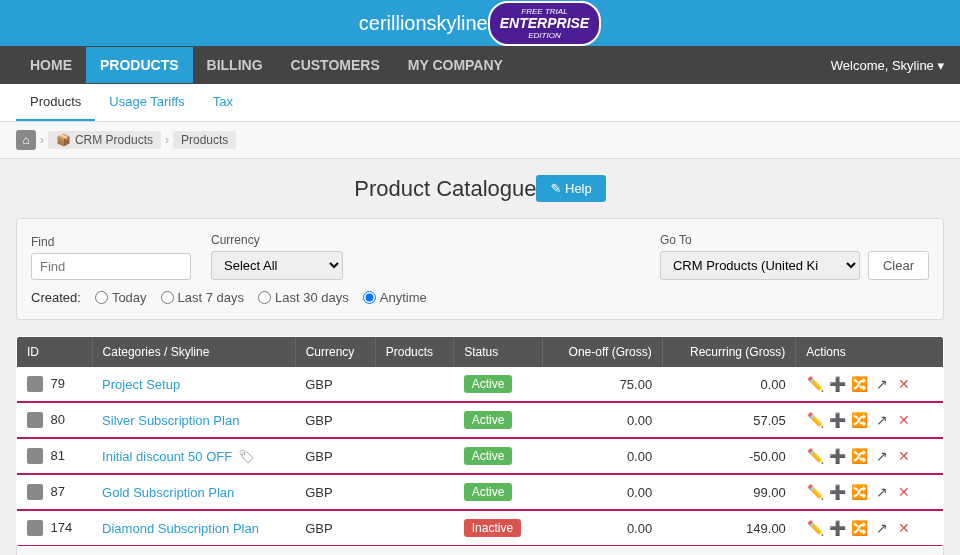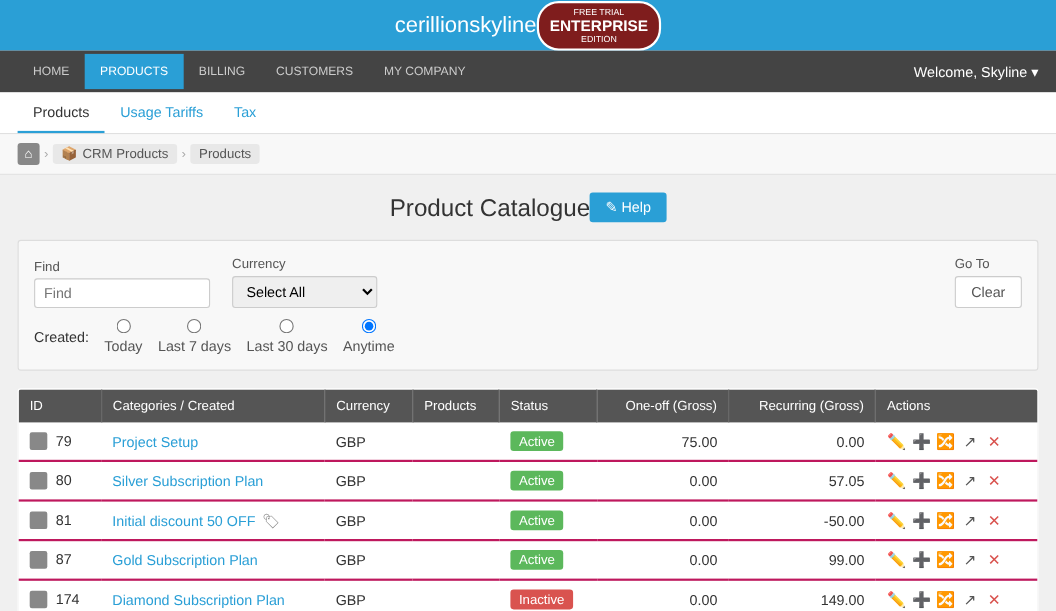--- a/index.html
+++ b/index.html
@@ -2,29 +2,29 @@
 <html><head>
   <meta charset="utf-8">
   <style>
     * { box-sizing: border-box; margin: 0; padding: 0; }
     body { font-family: Arial, sans-serif; font-size: 13px; color: #333; background: #f0f0f0; }
 
     
     .top-header { background: #2a9fd6; padding: 8px 16px; display: flex; align-items: center; justify-content: center; height: 46px; }
     .logo { color: white; font-size: 20px; font-weight: bold; }
     .logo span { font-weight: 300; }
-    .enterprise-badge { background: #7f1d1d; border: 2px solid #fff; border-radius: 20px; padding: 4px 10px; text-align: center; }
+    .enterprise-badge { background: #4c1d95; border: 2px solid #fff; border-radius: 20px; padding: 4px 10px; text-align: center; font-style: italic; }
     .enterprise-badge .free-trial { font-size: 8px; color: #fff; display: block; text-transform: uppercase; }
     .enterprise-badge .ent-text { font-size: 14px; font-weight: bold; color: #fff; line-height: 1; }
     .enterprise-badge .edition { font-size: 8px; color: #fff; display: block; }
 
     
     .main-nav { background: #444; display: flex; align-items: center; justify-content: space-between; padding: 0 16px; height: 38px; }
     .main-nav-left { display: flex; gap: 0; }
-    .nav-item { color: #ccc; padding: 10px 14px; cursor: pointer; font-size: 11px; text-decoration: none; display: block; }
+    .nav-item { color: #ccc; padding: 10px 14px; cursor: pointer; font-size: 14px; text-decoration: none; display: block; font-weight: bold; }
     .nav-item.active { background: #2a9fd6; color: #fff; }
     .nav-right { color: #ccc; font-size: 13px; }
     .nav-right span { color: #fff; }
 
     
     .sub-nav { background: #fff; border-bottom: 1px solid #ddd; padding: 0 16px; display: flex; gap: 0; }
     .sub-nav-item { padding: 10px 14px; font-size: 13px; color: #2a9fd6; cursor: pointer; border-bottom: 2px solid transparent; }
     .sub-nav-item.active { border-bottom: 2px solid #2a9fd6; color: #333; }
 
     
@@ -44,21 +44,21 @@
     .search-row { display: flex; gap: 20px; align-items: flex-end; margin-bottom: 10px; }
     .form-group { display: flex; flex-direction: column; gap: 4px; }
     .form-group label { font-size: 12px; color: #555; }
     .form-group input, .form-group select { padding: 5px 8px; border: 1px solid #ccc; border-radius: 3px; font-size: 13px; }
     .form-group input { width: 160px; }
     .currency-select { width: 132px; padding: 5px 8px; border: 1px solid #ccc; border-radius: 3px; font-size: 13px; }
     .go-to-group { margin-left: auto; display: flex; flex-direction: column; gap: 4px; }
     .go-to-group label { font-size: 12px; color: #555; }
     .go-to-select { width: 200px; padding: 5px 8px; border: 1px solid #ccc; border-radius: 3px; font-size: 13px; }
     .radio-row { display: flex; align-items: center; gap: 14px; font-size: 13px; }
-    .radio-row label { display: flex; align-items: center; gap: 4px; cursor: pointer; color: #555; flex-direction: column; }
+    .radio-row label { display: flex; align-items: center; gap: 4px; cursor: pointer; color: #555; }
     .search-actions { display: flex; gap: 8px; align-items: center; }
     .btn-search { background: #2a9fd6; color: #fff; border: none; padding: 6px 14px; border-radius: 3px; cursor: pointer; font-size: 13px; }
     .btn-clear { background: #fff; color: #555; border: 1px solid #ccc; padding: 6px 14px; border-radius: 3px; cursor: pointer; font-size: 13px; }
 
     
     .data-table { width: 100%; border-collapse: collapse; background: #fff; border: 1px solid #ddd; border-radius: 3px; overflow: hidden; }
     .data-table thead tr { background: #555; color: #fff; }
     .data-table thead th { padding: 8px 10px; text-align: left; font-weight: normal; font-size: 12px; border-right: 1px solid #666; }
     .data-table thead th:last-child { border-right: none; }
     .data-table tbody tr { border-bottom: 2px solid #be185d; }
@@ -144,20 +144,23 @@
       </div>
       <div class="form-group">
         <label>Currency</label>
         <select class="currency-select">
           <option>Select All</option>
         </select>
       </div>
       <div class="go-to-group">
         <label>Go To</label>
         <div style="display:flex; gap:8px; align-items:center;">
+          <select class="go-to-select">
+            <option>CRM Products (United Ki</option>
+          </select>
           <div class="search-actions">
             <button class="btn-clear">Clear</button>
           </div>
         </div>
       </div>
     </div>
     <div class="radio-row">
       <span>Created:</span>
       <label>
           <input type="radio" name="created" value="today" style=""> 
@@ -175,21 +178,21 @@
           <input type="radio" name="created" value="anytime" checked="" style=""> 
           <span>Anytime</span>
         </label>
     </div>
   </div>
 
   <table class="data-table">
     <thead>
       <tr>
         <th>ID</th>
-        <th>Categories / Created</th>
+        <th>Categories / Skyline</th>
         <th>Currency</th>
         <th>Products</th>
         <th>Status</th>
         <th style="text-align:right;">One-off (Gross)</th>
         <th style="text-align:right;">Recurring (Gross)</th>
         <th>Actions</th>
       </tr>
     </thead>
     <tbody id="table-body">
     <tr>

